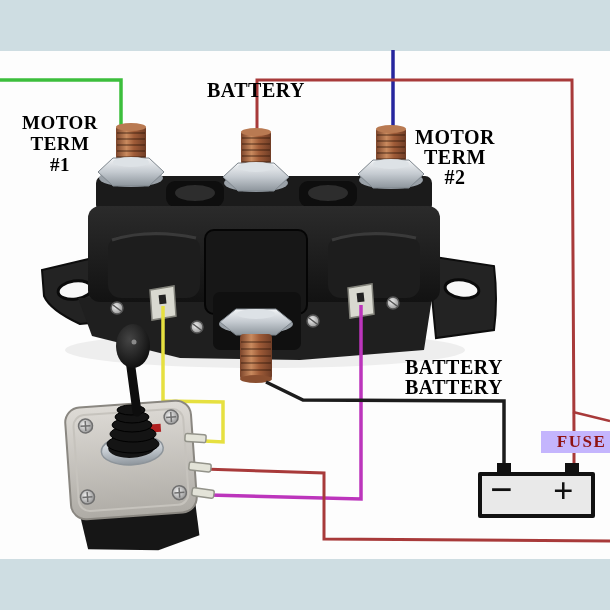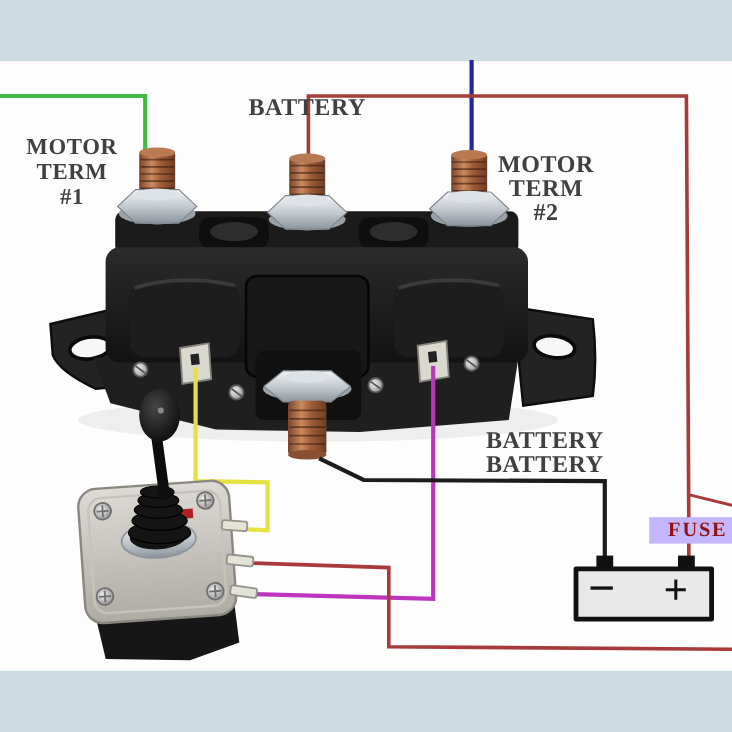--- a/index.html
+++ b/index.html
@@ -5,21 +5,21 @@
   html,body{margin:0;padding:0;background:#ffffff;}
   #stage{
     position:relative;width:610px;height:610px;overflow:hidden;
     background:#fdfdfd;font-family:"Liberation Serif", serif;
   }
   .band{position:absolute;left:0;width:610px;background:#cedde2;}
   #band-top{top:0;height:51px;}
   #band-bottom{top:559px;height:51px;}
   #wires-and-parts{position:absolute;left:0;top:0;}
   .diagram-label{
-    position:absolute;text-align:center;font-weight:700;color:#404040;
+    position:absolute;text-align:center;font-weight:700;color:#000000;
     letter-spacing:.5px;
   }
   #label-motor1{left:8px;top:112px;width:104px;font-size:19px;line-height:21px;}
   #label-batpos{left:192px;top:81px;width:128px;font-size:20px;line-height:19px;}
   #label-motor2{left:402px;top:127px;width:106px;font-size:20px;line-height:20px;}
   #label-batneg{left:390px;top:357px;width:128px;font-size:20px;line-height:20px;}
   #fuse{
     position:absolute;left:541px;top:431px;width:81px;height:22px;
     background:#c4b5fd;color:#8f1212;font-weight:700;font-size:17px;
     line-height:22px;text-align:center;letter-spacing:1.5px;

